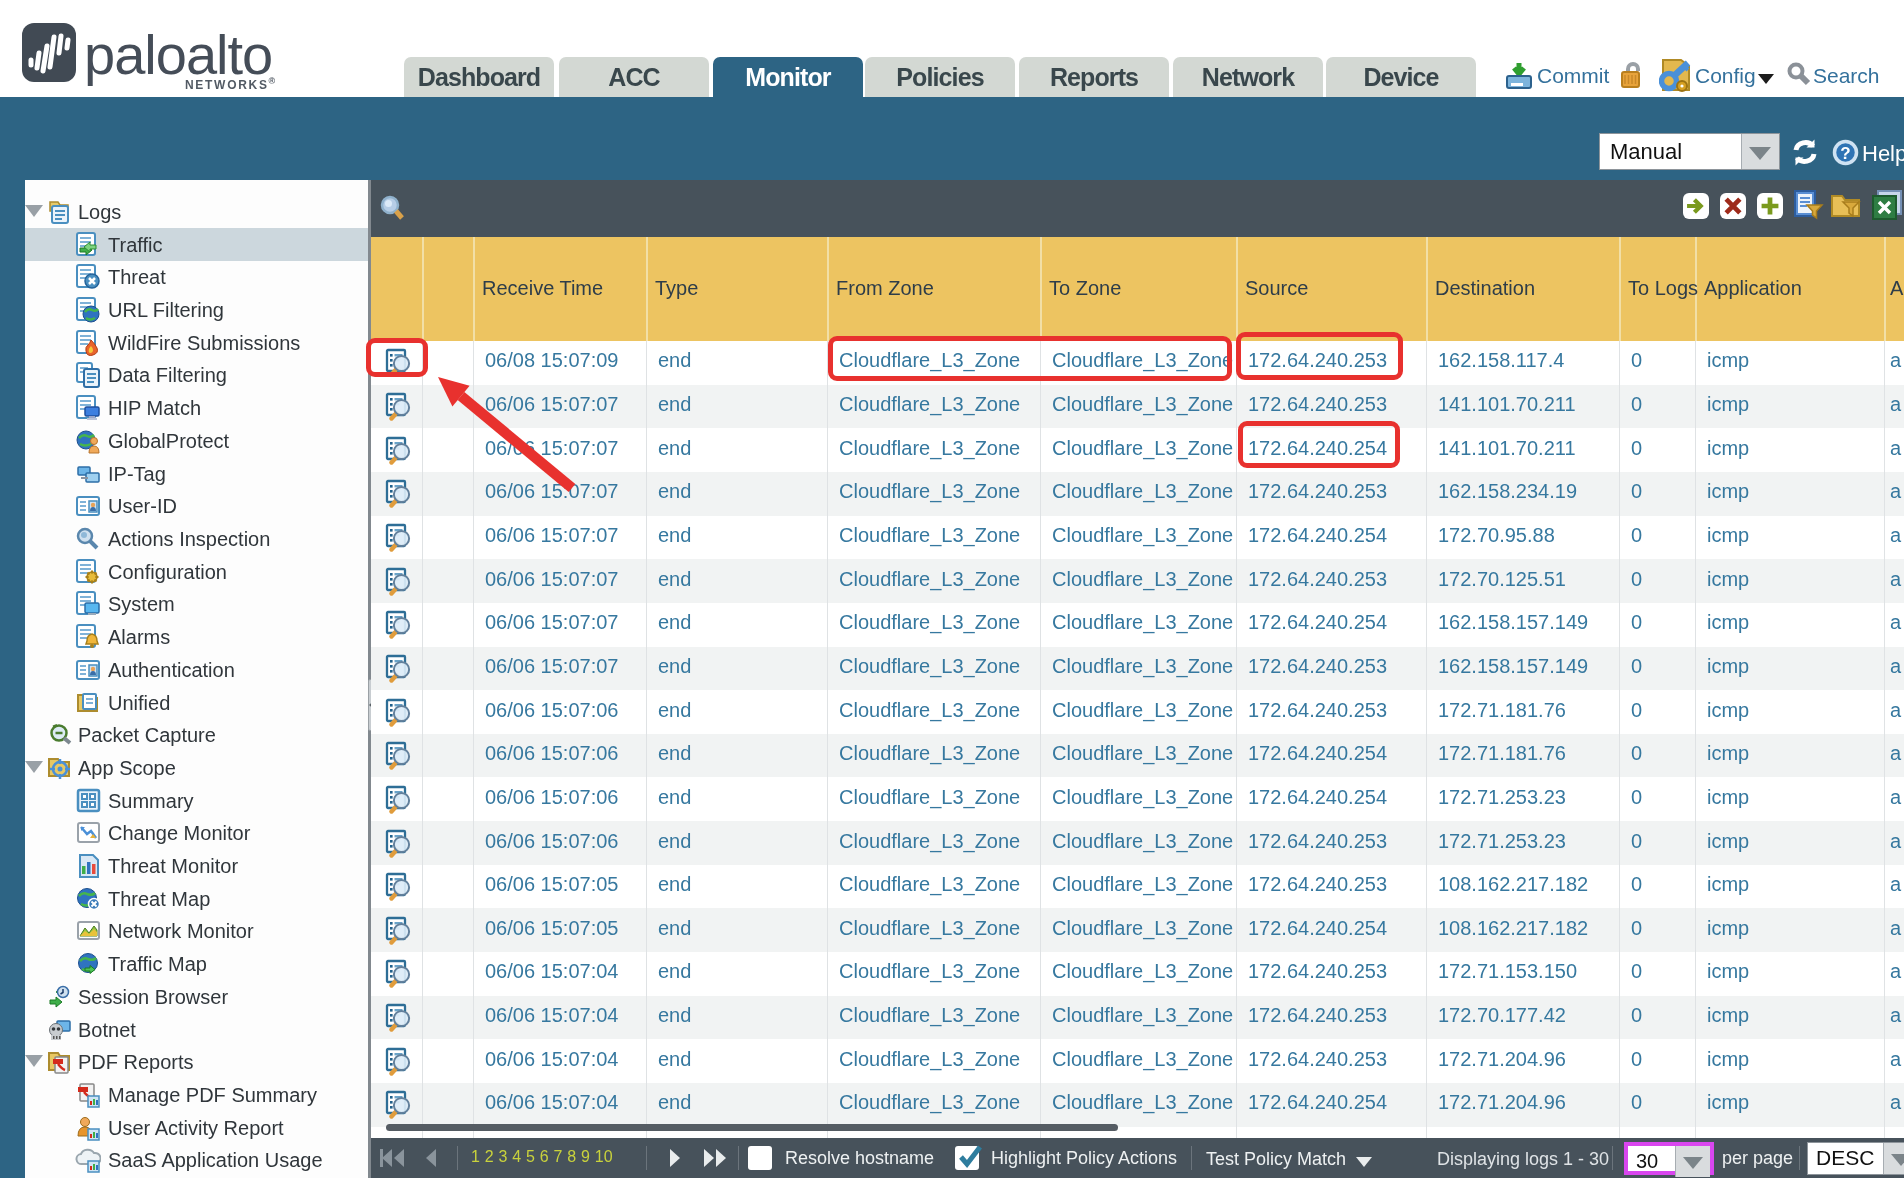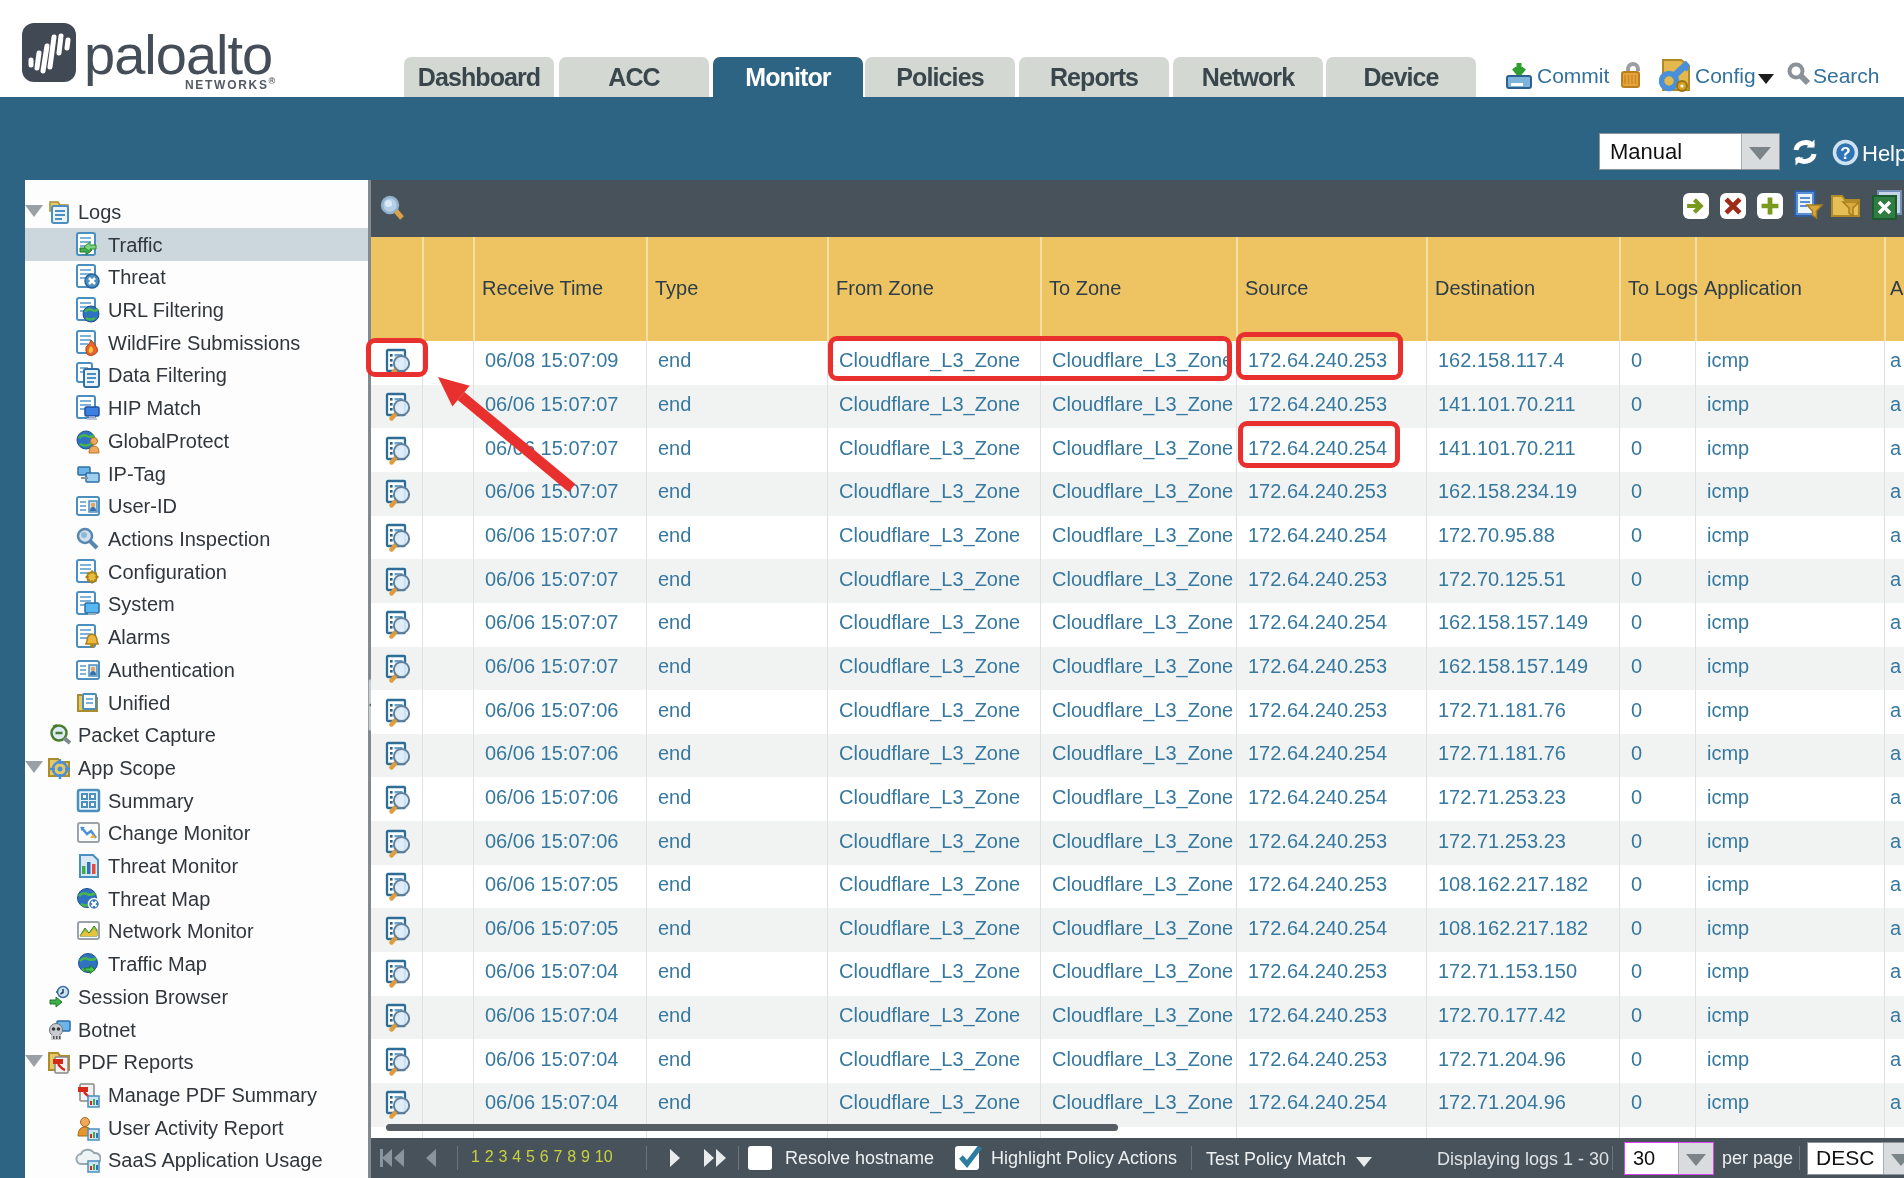--- a/index.html
+++ b/index.html
@@ -944,21 +944,21 @@
 <div class="abs" style="left:955px;top:1146px;width:24px;height:24px;background:#fff;border-radius:3px;"></div>
 <svg class="abs" style="left:957px;top:1144px" width="26" height="26" viewBox="0 0 26 26">
       <path d="M4 13 l6 7 L23 3" stroke="#2e7d9e" stroke-width="5" fill="none"></path>
     </svg>
 <div class="btxt" style="left:991px">Highlight Policy Actions</div>
 <div class="bsep" style="left:1191px"></div>
 <div class="btxt" style="left:1206px;font-size:18px;top:1149px">Test Policy Match</div>
 <div class="abs" style="left:1356px;top:1157px;width:0;height:0;border-left:8px solid transparent;border-right:8px solid transparent;border-top:10px solid #e9eced;"></div>
 <div class="btxt" style="left:1437px;color:#dfe3e6;font-size:18px;top:1149px">Displaying logs 1 - 30</div>
 <div class="bsep" style="left:1612px"></div>
-<div class="abs" style="left:1624px;top:1142px;width:90px;height:33px;background:#fff;border:1px solid #d946ef;">
+<div class="abs" style="left:1624px;top:1142px;width:90px;height:33px;background:#fff;border:4px solid #d946ef;">
       <div style="font-size:20px;color:#111;padding:4px 0 0 8px;">30</div>
       <div style="position:absolute;right:0;top:0;width:35px;height:31px;background:#d9dcde;border-left:1px solid #a7adb2;"></div>
       <div style="position:absolute;right:7px;top:11px;width:0;height:0;border-left:10px solid transparent;border-right:10px solid transparent;border-top:12px solid #7b8489;"></div>
     </div>
 <div class="btxt" style="left:1722px">per page</div>
 <div class="bsep" style="left:1799px"></div>
 <div class="abs" style="left:1807px;top:1142px;width:112px;height:33px;background:#fff;border:1px solid #8d949a;">
       <div style="font-size:21px;color:#111;padding:3px 0 0 8px;">DESC</div>
       <div style="position:absolute;right:0;top:0;width:35px;height:31px;background:#d9dcde;border-left:1px solid #a7adb2;"></div>
       <div style="position:absolute;right:7px;top:11px;width:0;height:0;border-left:10px solid transparent;border-right:10px solid transparent;border-top:12px solid #7b8489;"></div>

